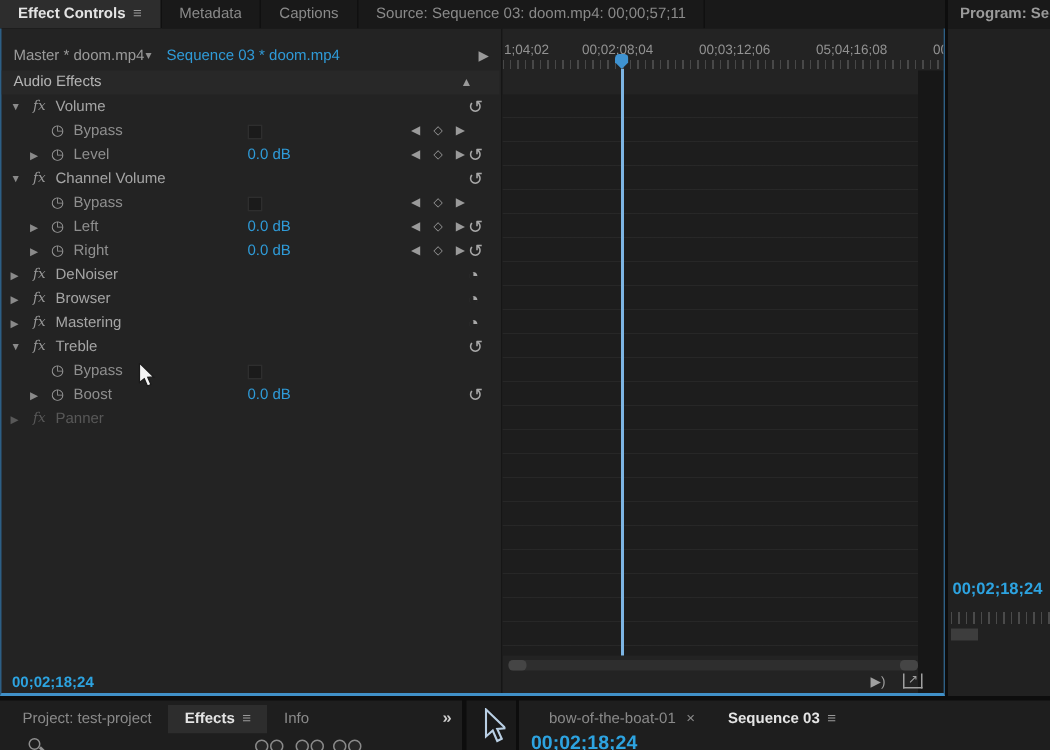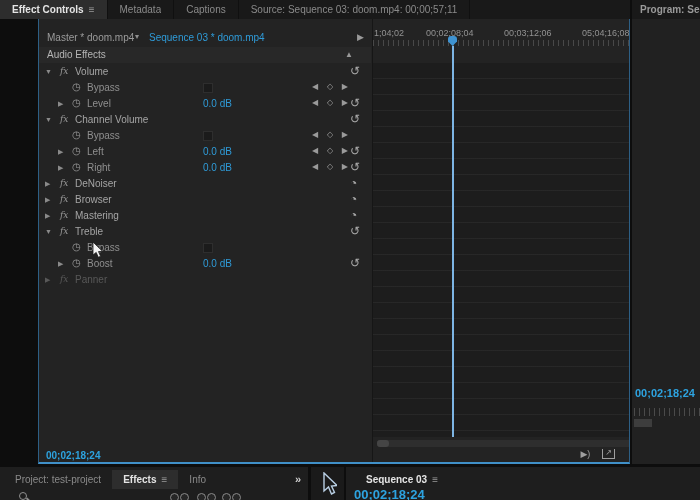--- a/index.html
+++ b/index.html
@@ -15,21 +15,21 @@
   .tab.active { background:#2d2d2d; color:#e4e4e4; font-weight:bold; }
   .menu-icon { color:#9a9a9a; font-weight:normal; font-size:10px; }
   .close-icon { color:#8a8a8a; font-size:10px; padding:0 2px; }
   .tab-label { overflow:hidden; }
 
   
   #ec-group { position:absolute; left:0; top:0; width:630px; height:464px; }
   #ec-body { position:absolute; left:0; top:19px; right:0; bottom:0;
              background:#232323;
              border-bottom:2px solid #4090c8; border-right:1px solid #2d5f85;
-             border-left:1px solid #2d5f85; overflow:hidden;margin-left:38px; }
+             border-left:1px solid #2d5f85; overflow:hidden; }
 
   #master-row { position:absolute; left:0; top:10px; width:332px; height:17px; font-size:10px; }
   #master-label { position:absolute; left:8px; top:3px; color:#9b9b9b; }
   #master-dropdown { position:absolute; left:96px; top:3px; color:#8f8f8f; font-size:8px; }
   #sequence-label { position:absolute; left:110px; top:3px; color:#2f9bd8; }
   #show-timeline { position:absolute; left:318px; top:3px; color:#9a9a9a; font-size:9px; }
 
   #section-row { position:absolute; left:0; top:28px; width:332px; height:16px;
                  background:#282828; font-size:10px; }
   #section-label { position:absolute; left:8px; top:2px; color:#b5b5b5; }
@@ -332,20 +332,24 @@
     </div>
 
     <div id="tools-strip">
       <svg class="cursor-svg" style="left:10px; top:5px;" width="16" height="26" viewBox="0 0 16 26">
         <path d="M3 1 L3 19 L7.5 15 L10.5 22 L13.5 20.5 L10.5 14 L16 13.5 Z" fill="#1a1a1a" stroke="#b9cfe4" stroke-width="1.4"></path>
       </svg>
     </div>
 
     <div id="br-group">
       <div class="tabbar" id="br-tabs">
+          <span class="tab">
+            <span class="tab-label">bow-of-the-boat-01</span>
+            <span class="close-icon">×</span>
+          </span>
           <span class="tab active">
             <span class="tab-label">Sequence 03</span>
             <span class="menu-icon">≡</span>
           </span>
         </div>
       <span id="br-timecode">00;02;18;24</span>
     </div>
   </div>
 
   <svg class="cursor-svg" style="left:92px; top:242px;" width="12" height="18" viewBox="0 0 12 18">

